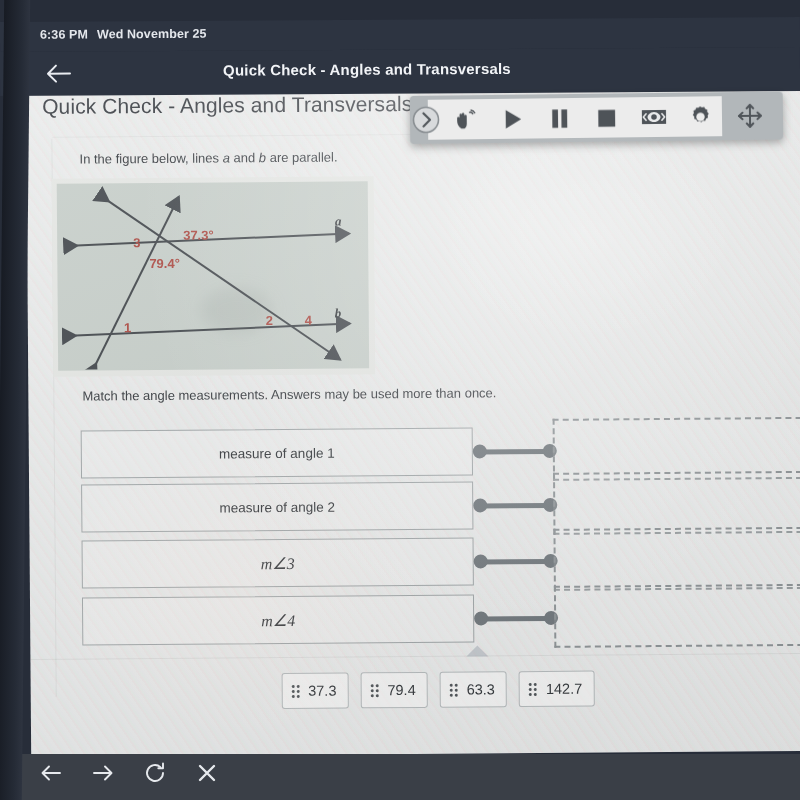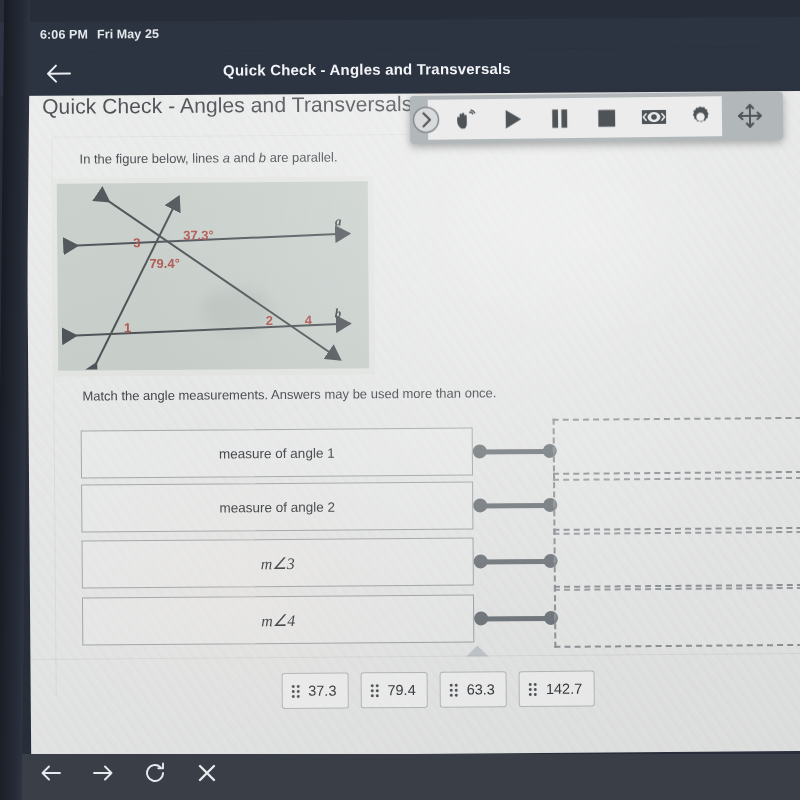--- a/index.html
+++ b/index.html
@@ -417,21 +417,21 @@
     background: radial-gradient(ellipse at center, rgba(255,235,225,0.12) 0%, rgba(255,255,255,0) 70%);
   }
 </style>
 </head>
 <body>
 
 <div id="photo">
 
   <div class="statusbar">
     <div class="st-text">
-      <span>6:06 PM</span><span class="st-day">Fri May 25</span>
+      <span>6:36 PM</span><span class="st-day">Wed November 25</span>
     </div>
   </div>
 
   <div class="appbar">
     <div class="back-arrow">
       <svg viewBox="0 0 30 28" width="30" height="28" aria-hidden="true">
         <path d="M26 14 H5 M12 6 L4 14 L12 22" fill="none" stroke="currentColor" stroke-width="2" stroke-linecap="round" stroke-linejoin="round"></path>
       </svg>
     </div>
     <div class="appbar-title">Quick Check - Angles and Transversals</div>

